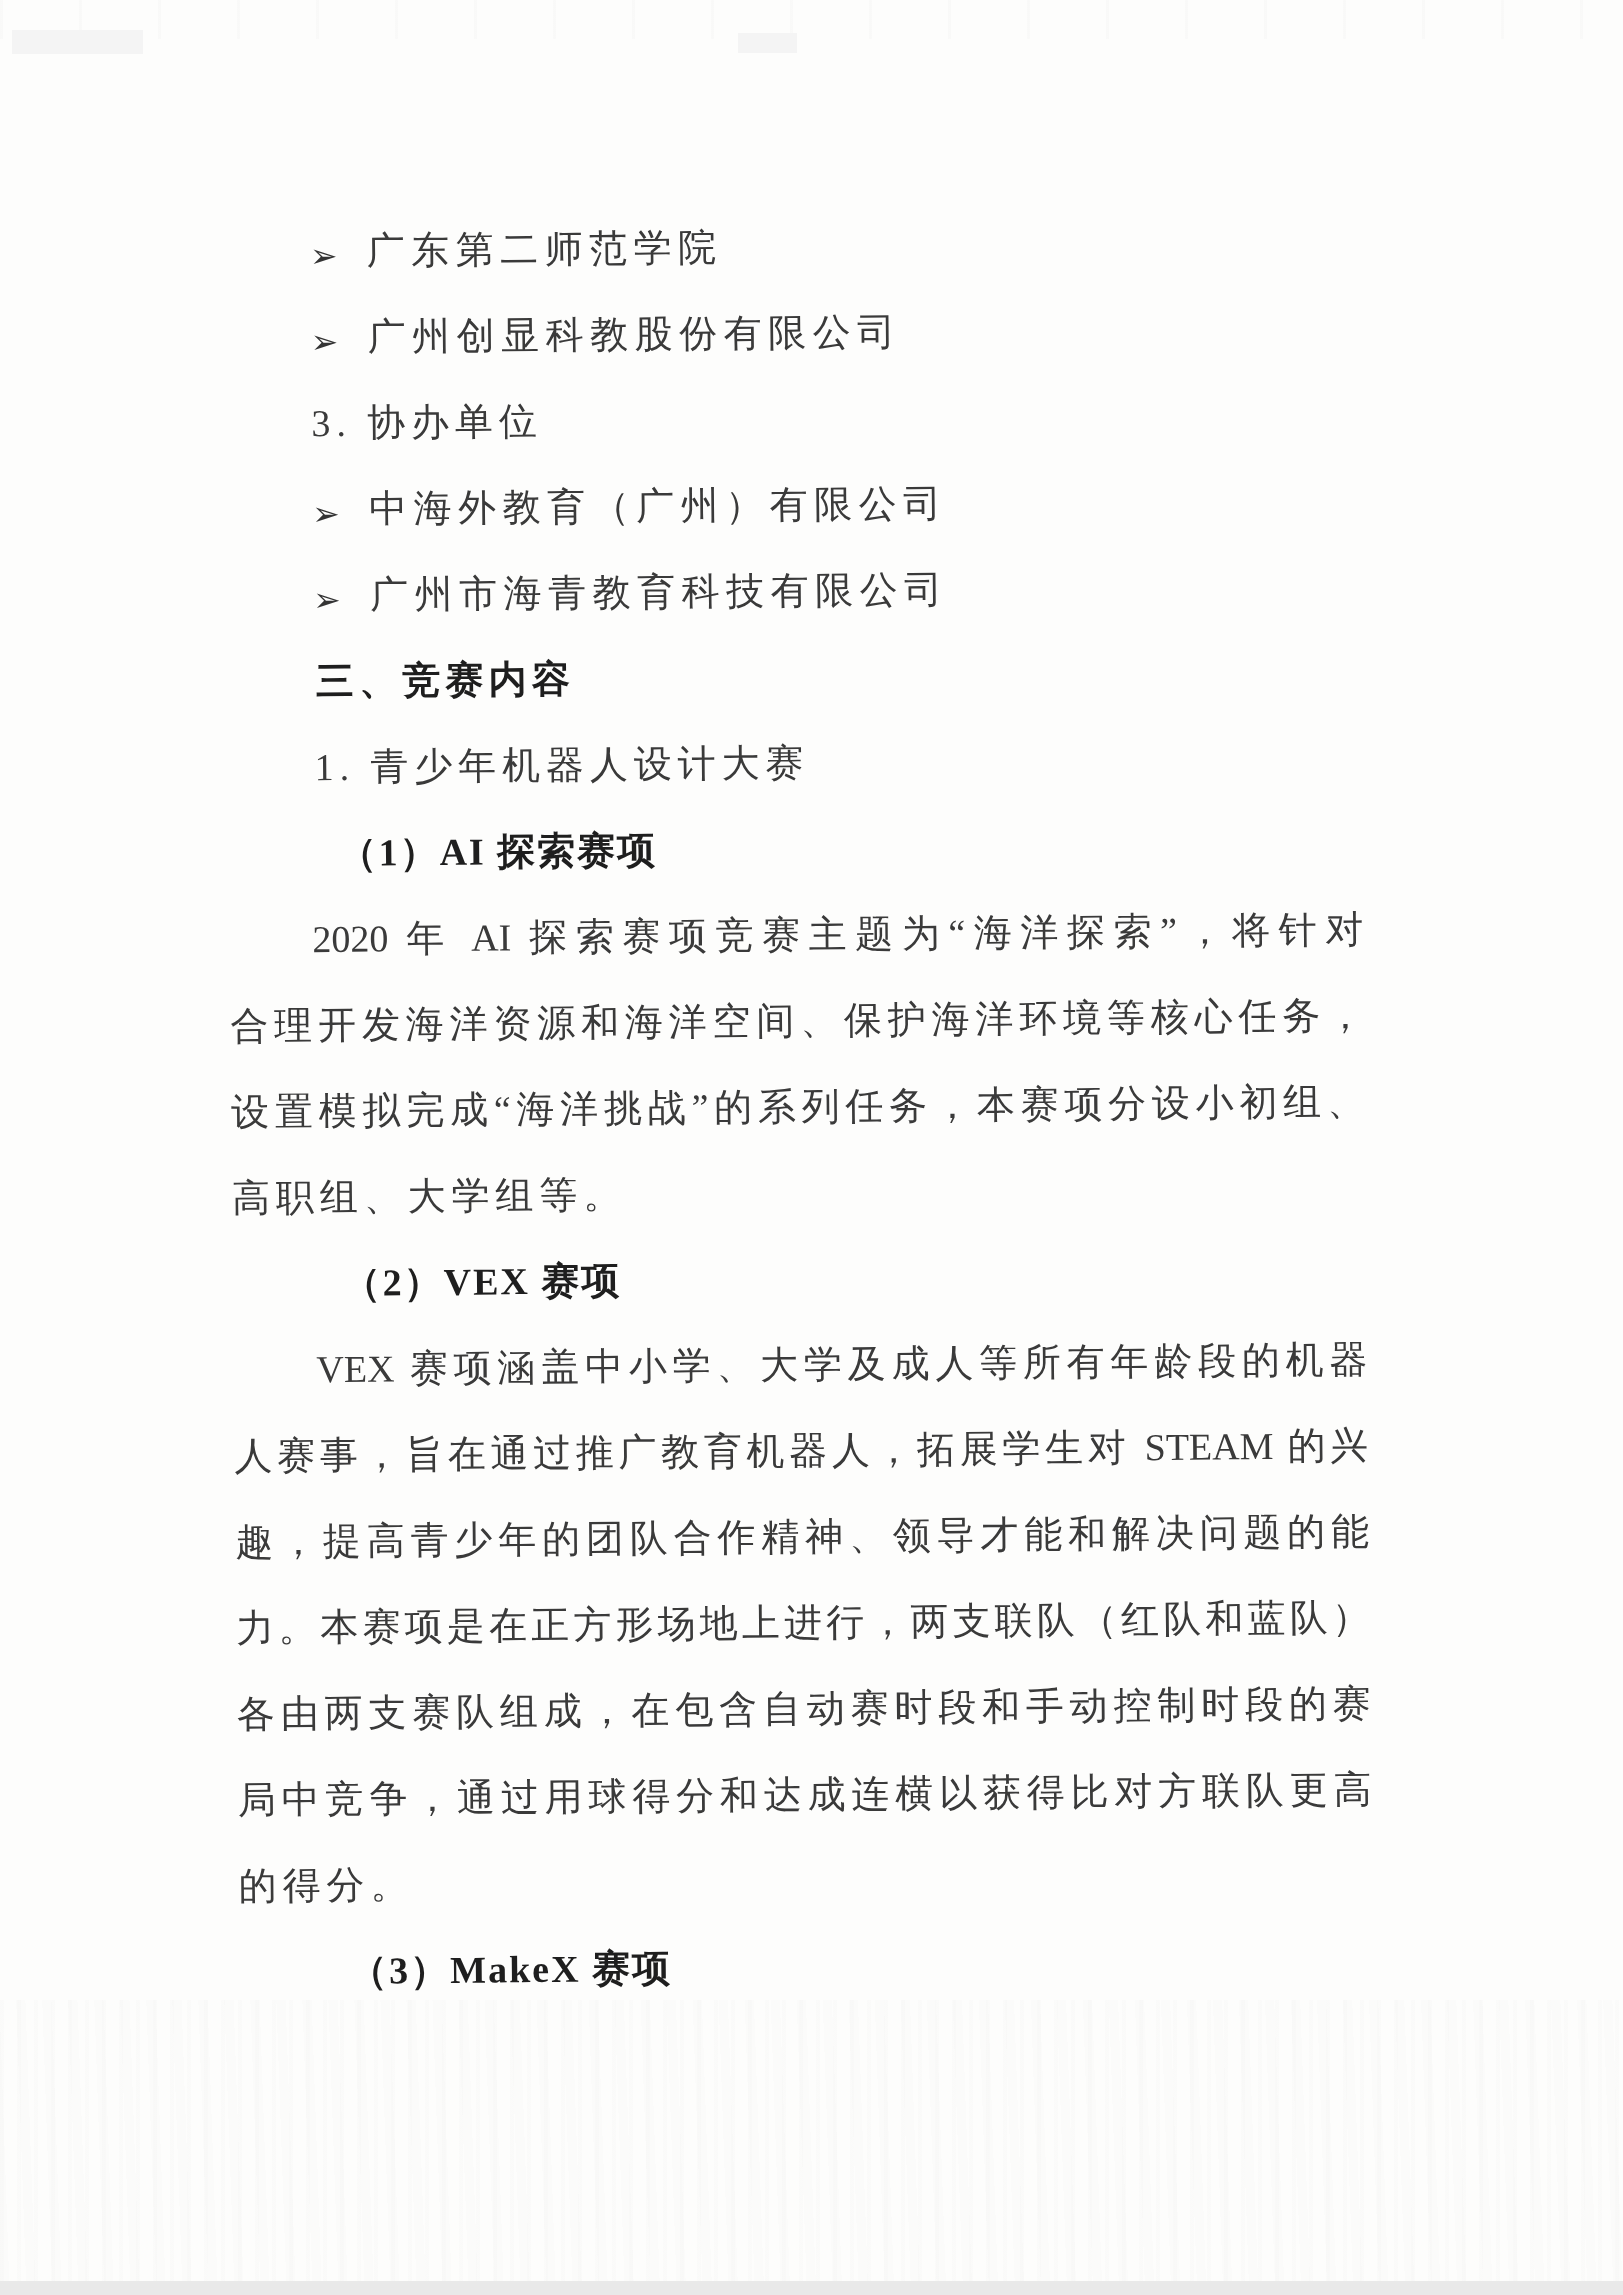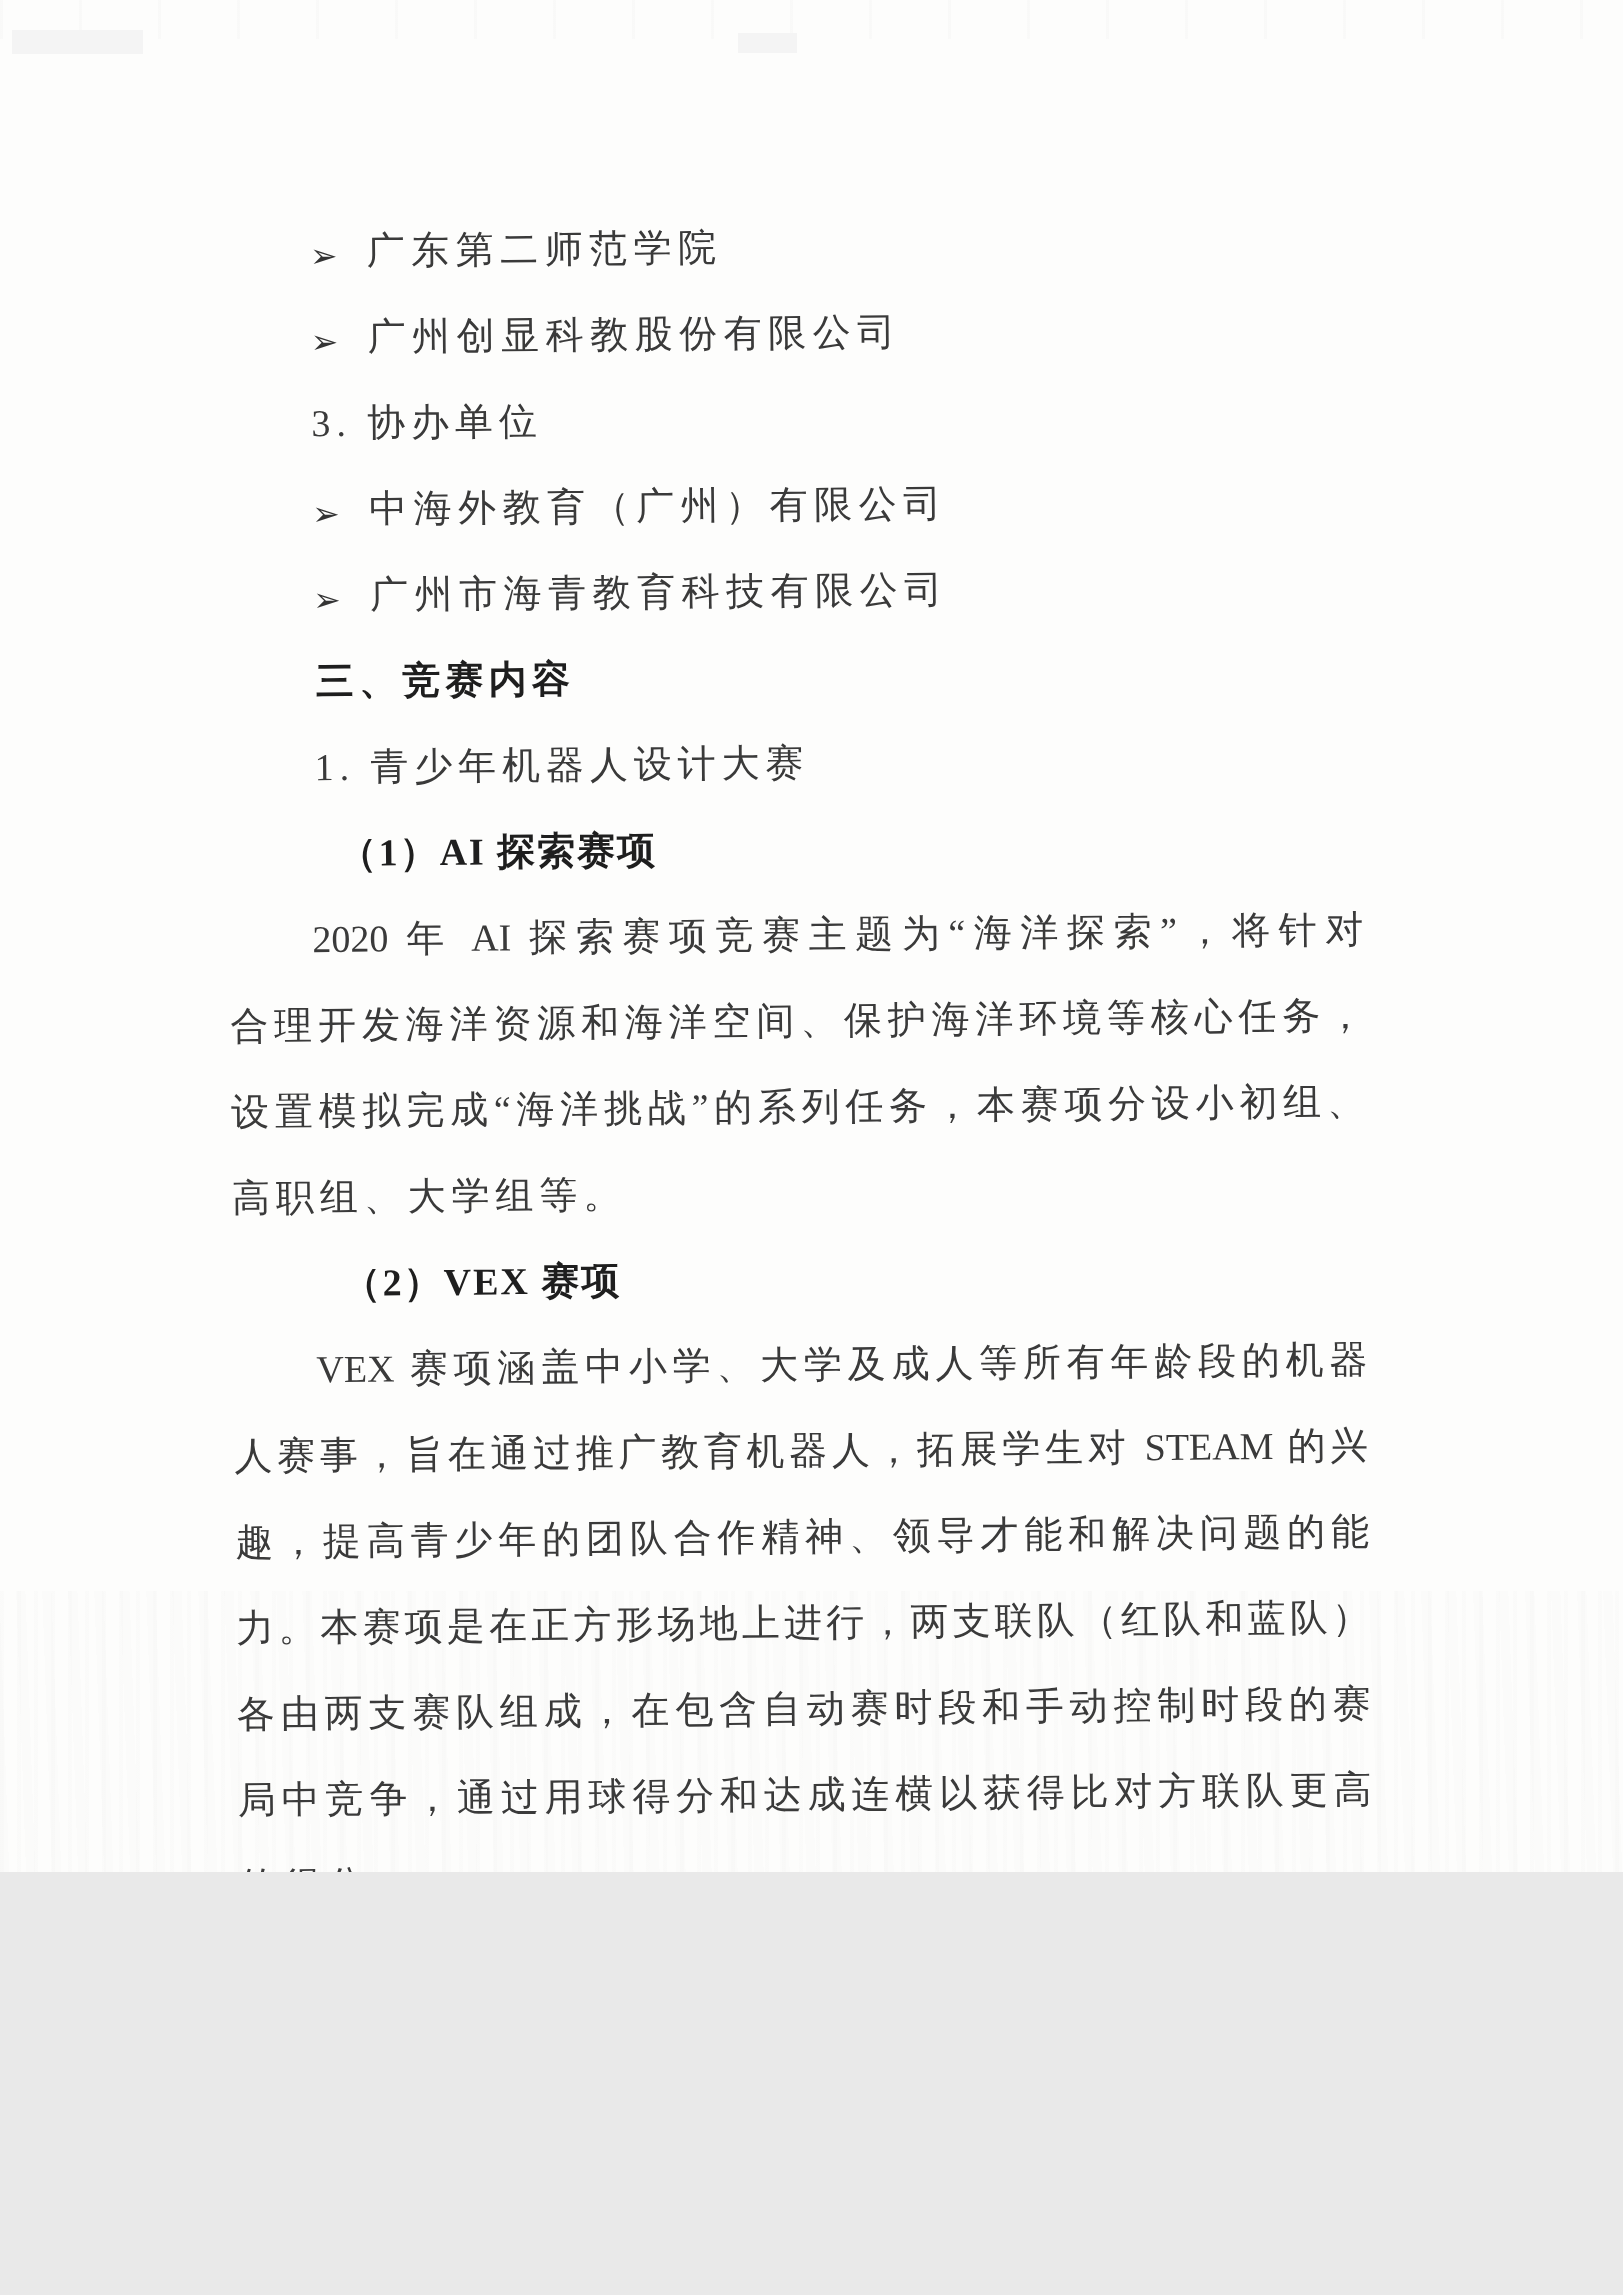--- a/index.html
+++ b/index.html
@@ -3,21 +3,21 @@
 <meta charset="utf-8">
 <style>
   :root{
     --paper:#fdfdfc;
     --ink:#3a3a3a;
     --ink-bold:#1e1e1e;
   }
   html,body{margin:0;padding:0;background:#e9e9e9;}
   .page{
     position:relative;
-    width:1623px;height:1872px;
+    width:1623px;height:2281px;
     background:var(--paper);
     overflow:hidden;
     font-family:"Liberation Serif","DejaVu Serif",serif;
   }
   
   .noise{position:absolute;left:0;width:1623px;pointer-events:none;}
   .noise-top{
     top:0;height:39px;opacity:.55;
     background:repeating-linear-gradient(90deg, rgba(120,120,120,.05) 0 2.6px, transparent 2.6px 79px);
   }

